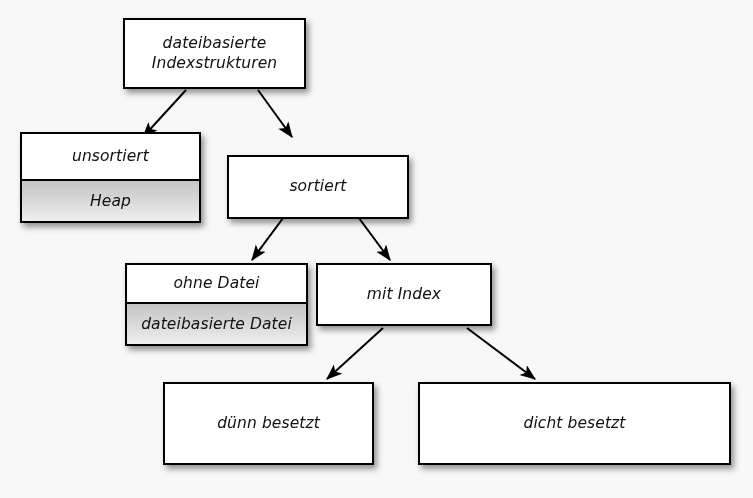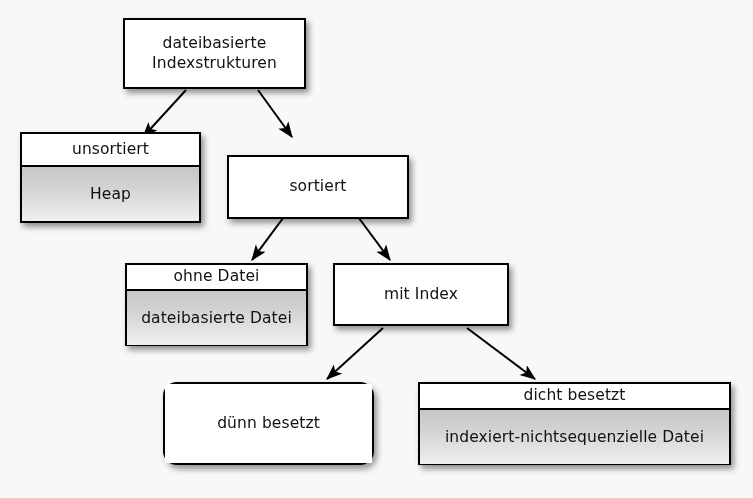--- a/index.html
+++ b/index.html
@@ -11,20 +11,21 @@
     height: 498px;
     background: #f8f8f8;
     font-family: "DejaVu Sans", sans-serif;
     overflow: hidden;
   }
   #diagram {
     position: relative;
     width: 753px;
     height: 358px;
     background: #f8f8f8;
+    font-style: italic;
   }
   #edges {
     position: absolute;
     left: 0;
     top: 0;
     width: 753px;
     height: 498px;
     pointer-events: none;
   }
   .node {
@@ -56,21 +57,21 @@
     flex: 0 0 auto;
     display: flex;
     align-items: center;
     justify-content: center;
     text-align: center;
     color: #111111;
     font-size: 15.5px;
     letter-spacing: 0.1px;
     border-top: 2px solid #000000;
     background: linear-gradient(to bottom, #c6c6c6 0%, #d2d2d2 35%, #e4e4e4 75%, #efefef 100%);
-    padding: 18px 6px;
+    padding: 11px 6px;
     box-sizing: border-box;
   }
   .node.no-sub .node-title {
     height: 100%;
   }
 </style>
 </head>
 <body>
 
 <div id="diagram">
@@ -100,25 +101,24 @@
         <div class="node-title">unsortiert</div>
         <div class="node-sub">Heap</div>
       </div>
       <div class="node no-sub" style="left: 227px; top: 155px; width: 182px; height: 64px;">
         <div class="node-title">sortiert</div>
       </div>
       <div class="node" style="left: 125px; top: 263px; width: 183px; height: 83px;">
         <div class="node-title">ohne Datei</div>
         <div class="node-sub">dateibasierte Datei</div>
       </div>
-      <div class="node no-sub" style="left: 333px; top: 263px; width: 176px; height: 63px;">
+      <div class="node no-sub" style="left: 316px; top: 263px; width: 176px; height: 63px;">
         <div class="node-title">mit Index</div>
       </div>
-      <div class="node" style="left: 163px; top: 382px; width: 211px; height: 83px; border-radius: 14px;">
+      <div class="node" style="left: 163px; top: 382px; width: 211px; height: 83px;">
         <div class="node-title">dünn besetzt</div>
       </div>
       <div class="node" style="left: 418px; top: 382px; width: 313px; height: 83px;">
         <div class="node-title">dicht besetzt</div>
-        <div class="node-sub">indexiert-nichtsequenzielle Datei</div>
       </div>
     </div>
 
 </div>
 
 </body></html>

